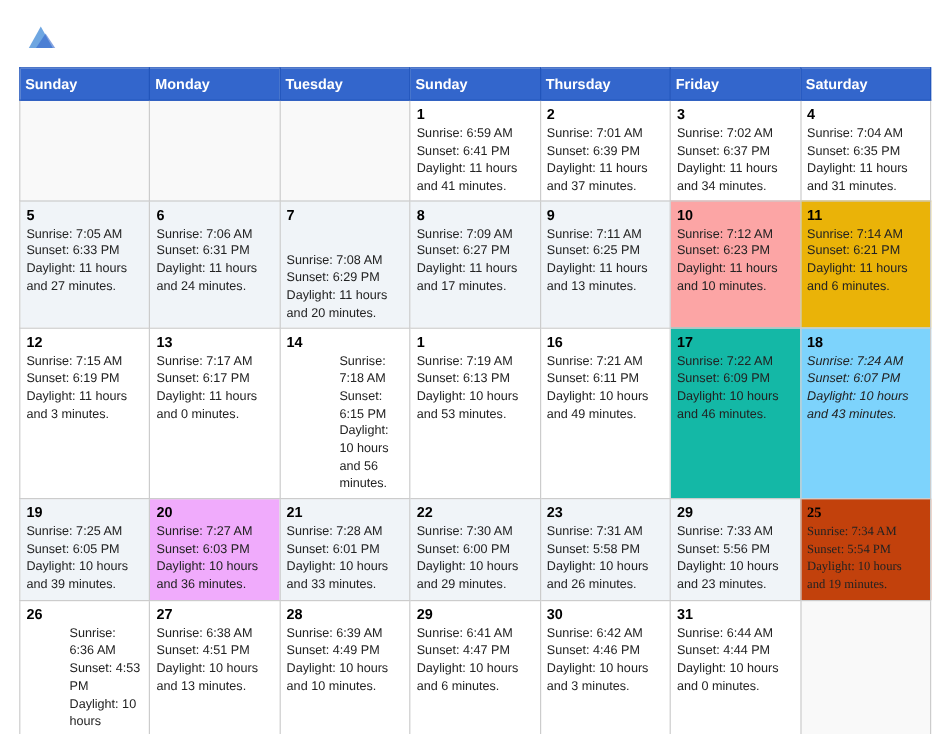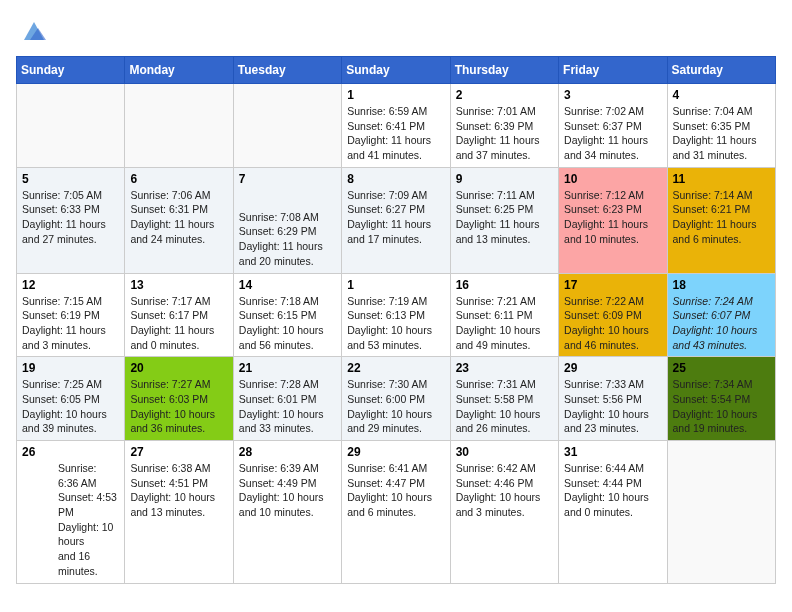--- a/index.html
+++ b/index.html
@@ -222,40 +222,40 @@
         </td>
         <td style="background: rgb(255, 255, 255);">
           <span class="day-number">13</span>
           <div class="day-info" style="white-space: pre-line;">Sunrise: 7:17 AM
 Sunset: 6:17 PM
 Daylight: 11 hours
 and 0 minutes.</div>
         </td>
         <td style="background: rgb(255, 255, 255);">
           <span class="day-number">14</span>
-          <div class="day-info" style="white-space: pre-line;">Sunrise: 7:18 AM
+          <div class="day-info" style="white-space: pre-line; margin-left: 44px;">Sunrise: 7:18 AM
 Sunset: 6:15 PM
 Daylight: 10 hours
 and 56 minutes.</div>
         </td>
         <td style="background: rgb(255, 255, 255);">
           <span class="day-number">1</span>
           <div class="day-info" style="white-space: pre-line;">Sunrise: 7:19 AM
 Sunset: 6:13 PM
 Daylight: 10 hours
 and 53 minutes.</div>
         </td>
         <td style="background: rgb(255, 255, 255);">
           <span class="day-number">16</span>
           <div class="day-info" style="white-space: pre-line;">Sunrise: 7:21 AM
 Sunset: 6:11 PM
 Daylight: 10 hours
 and 49 minutes.</div>
         </td>
-        <td style="background: #eab308;">
+        <td style="background: #14b8a6;">
           <span class="day-number">17</span>
           <div class="day-info" style="white-space: pre-line;">Sunrise: 7:22 AM
 Sunset: 6:09 PM
 Daylight: 10 hours
 and 46 minutes.</div>
         </td>
         <td style="background: #7dd3fc;">
           <span class="day-number">18</span>
           <div class="day-info" style="white-space: pre-line; font-style: italic;">Sunrise: 7:24 AM
 Sunset: 6:07 PM
@@ -264,21 +264,21 @@
         </td>
       </tr>
       <tr>
         <td style="background: rgb(240, 244, 248);">
           <span class="day-number">19</span>
           <div class="day-info" style="white-space: pre-line;">Sunrise: 7:25 AM
 Sunset: 6:05 PM
 Daylight: 10 hours
 and 39 minutes.</div>
         </td>
-        <td style="background: #84cc16;">
+        <td style="background: #f0abfc;">
           <span class="day-number">20</span>
           <div class="day-info" style="white-space: pre-line;">Sunrise: 7:27 AM
 Sunset: 6:03 PM
 Daylight: 10 hours
 and 36 minutes.</div>
         </td>
         <td style="background: rgb(240, 244, 248);">
           <span class="day-number">21</span>
           <div class="day-info" style="white-space: pre-line;">Sunrise: 7:28 AM
 Sunset: 6:01 PM
@@ -299,21 +299,21 @@
 Daylight: 10 hours
 and 26 minutes.</div>
         </td>
         <td style="background: rgb(240, 244, 248);">
           <span class="day-number">29</span>
           <div class="day-info" style="white-space: pre-line;">Sunrise: 7:33 AM
 Sunset: 5:56 PM
 Daylight: 10 hours
 and 23 minutes.</div>
         </td>
-        <td style="background: #4d7c0f;">
+        <td style="background: #c2410c; font-family: Liberation Serif, serif;">
           <span class="day-number">25</span>
           <div class="day-info" style="white-space: pre-line;">Sunrise: 7:34 AM
 Sunset: 5:54 PM
 Daylight: 10 hours
 and 19 minutes.</div>
         </td>
       </tr>
       <tr>
         <td style="background: rgb(255, 255, 255);">
           <span class="day-number">26</span>

